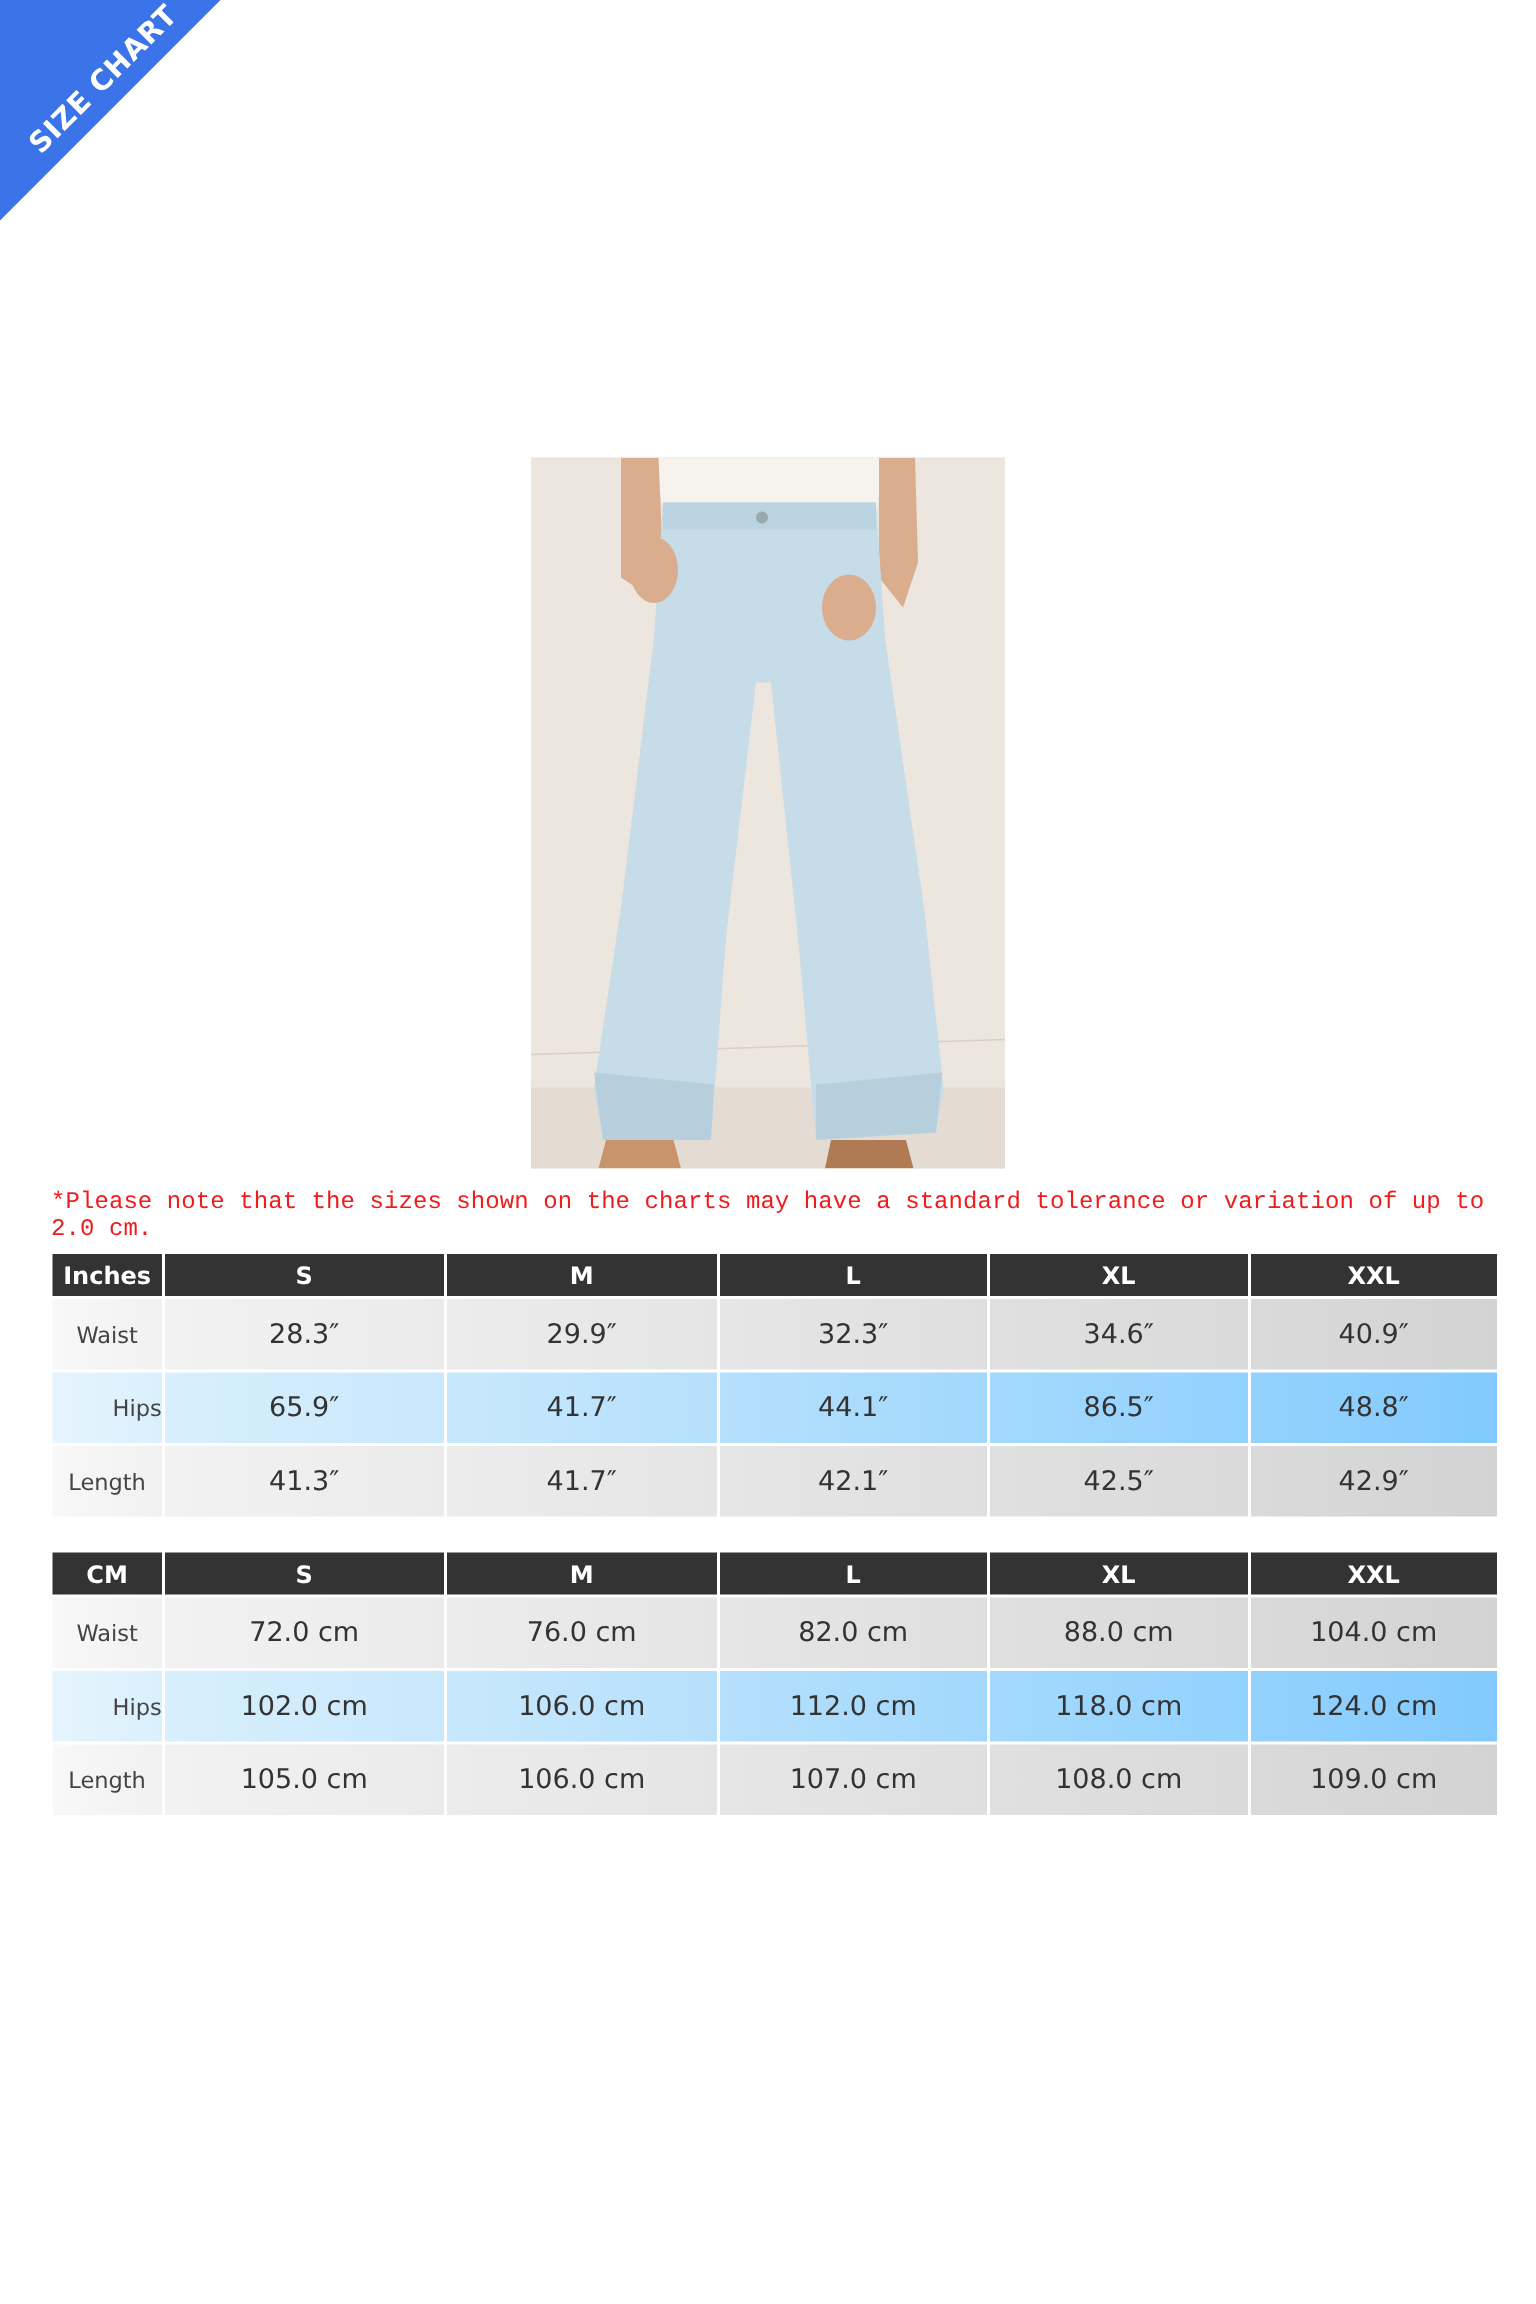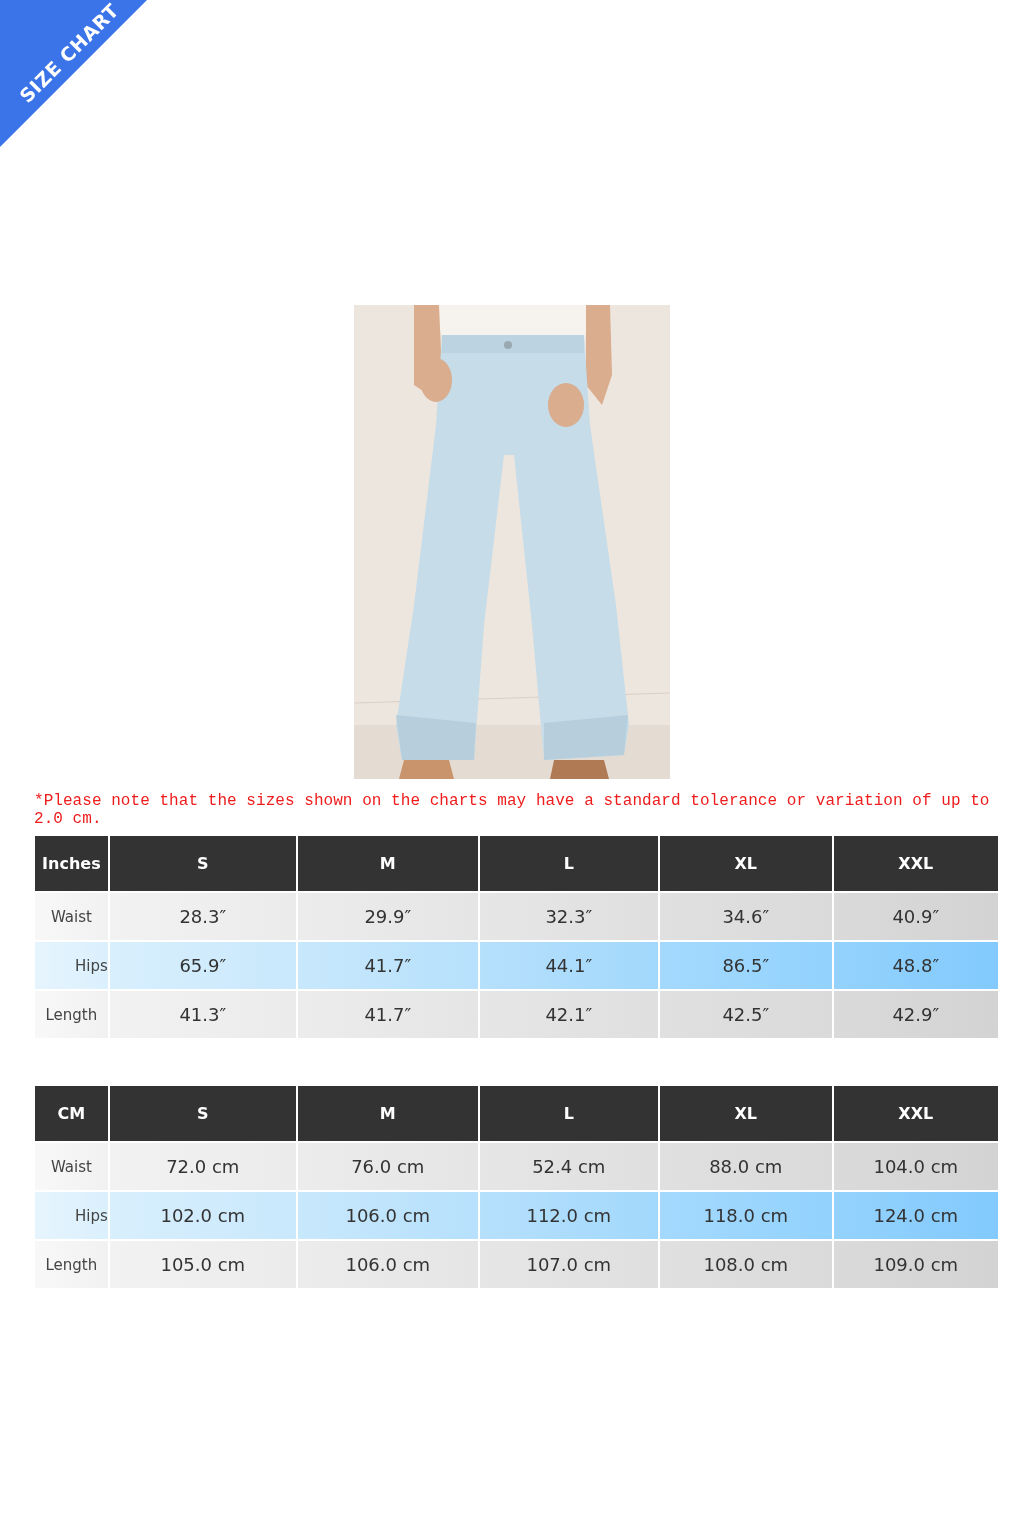--- a/index.html
+++ b/index.html
@@ -24,23 +24,23 @@
     .photo svg { display: block; }
     .note {
       position: absolute; left: 34px; top: 792px; color: #ee1c1c; font-size: 16px;
       font-family: Liberation Mono, monospace; letter-spacing: 0.05px;
     }
     table.size {
       position: absolute; left: 33px; border-collapse: separate; border-spacing: 2px;
       font-family: "DejaVu Sans", sans-serif; color: #333;
     }
     table.size.t1 { top: 834px; }
-    table.size.t2 { top: 1084px; }
+    table.size.t2 { top: 1033px; }
     table.size th {
-      background: #333333; color: #fff; font-weight: bold; font-size: 16px; height: 55px; padding: 0;
+      background: #333333; color: #fff; font-weight: bold; font-size: 16px; height: 28px; padding: 0;
     }
     table.size td { height: 47px; padding: 0; text-align: center; font-size: 18px; }
     table.size td.rowlabel { font-size: 15px; color: #444; }
     col.c0 { width: 64px; } col.c1 { width: 186px; } col.c2 { width: 180px; }
     col.c3 { width: 178px; } col.c4 { width: 172px; } col.c5 { width: 164px; }
     tr.grey td:nth-child(1) { background: linear-gradient(90deg, #f8f8f8, #f1f1f1); }
     tr.grey td:nth-child(2) { background: linear-gradient(90deg, #f2f2f2, #ebebeb); }
     tr.grey td:nth-child(3) { background: linear-gradient(90deg, #ececec, #e5e5e5); }
     tr.grey td:nth-child(4) { background: linear-gradient(90deg, #e6e6e6, #dfdfdf); }
     tr.grey td:nth-child(5) { background: linear-gradient(90deg, #e0e0e0, #dadada); margin-left: 32px; }
@@ -145,21 +145,21 @@
     <th>S</th>
     <th>M</th>
     <th>L</th>
     <th>XL</th>
     <th>XXL</th>
   </tr>
   <tr class="grey">
     <td class="rowlabel">Waist</td>
     <td>72.0 cm</td>
     <td>76.0 cm</td>
-    <td>52.4 cm</td>
+    <td>82.0 cm</td>
     <td>88.0 cm</td>
     <td>104.0 cm</td>
   </tr>
   <tr class="blue">
     <td class="rowlabel">Hips</td>
     <td>102.0 cm</td>
     <td>106.0 cm</td>
     <td>112.0 cm</td>
     <td>118.0 cm</td>
     <td>124.0 cm</td>

